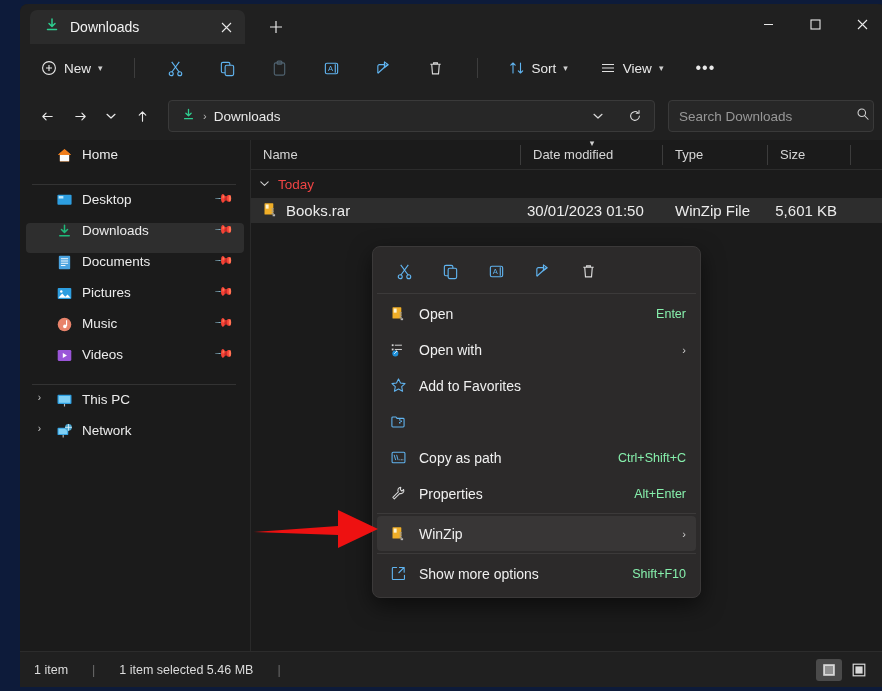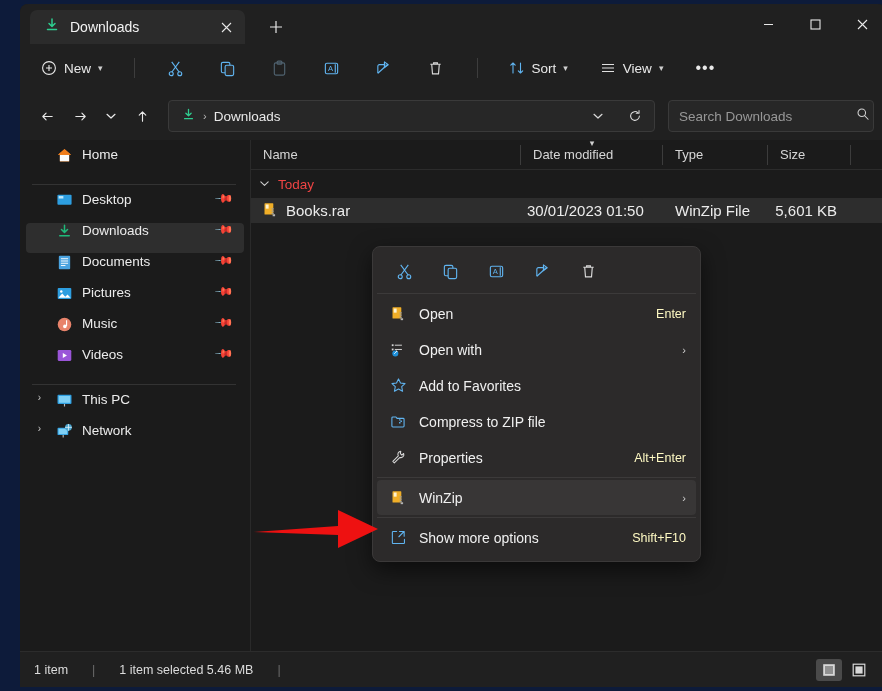--- a/index.html
+++ b/index.html
@@ -163,21 +163,21 @@
   .ctxdiv { height: 1px; background: #3c3a3a; margin: 2px 4px; }
   .mi {
     height: 35px; display: flex; align-items: center; border-radius: 4px;
     margin: 1px 4px; padding: 0 10px 0 12px; gap: 12px;
     color: #f0f0f0; font-size: 14px; position: relative;
   }
   .mi.hover { background: #383636; }
   .mi .miico { width: 18px; height: 18px; flex: none; display: flex;
     align-items: center; justify-content: center; }
   .mi .milbl { flex: 1; }
-  .mi .accel { color: #fef9c3; font-size: 12.5px; }
+  .mi .accel { color: #86efac; font-size: 12.5px; }
   .mi .submenu { color: #cfcfcf; font-size: 11px; margin-left: 10px; }
 
   
   .statusbar {
     height: 36px; background: #202020; border-top: 1px solid #2c2c2c;
     display: flex; align-items: center; padding: 0 14px; gap: 24px;
     color: #dcdcdc; font-size: 12.5px;
   }
   .statusbar .vsep { color: #6a6a6a; }
   .status-spacer { flex: 1; }
@@ -613,23 +613,33 @@
         <span class="milbl">Add to Favorites</span>
       </div>
 
       <div class="mi">
         <span class="miico">
           <svg width="17" height="17" viewBox="0 0 18 18">
             <path d="M2 5.2a1 1 0 0 1 1-1h3.2l1.3 1.5h6.4a1 1 0 0 1 1 1v7.1a1 1 0 0 1-1 1H3a1 1 0 0 1-1-1z" fill="none" stroke="#60b4f0" stroke-width="1.15"></path>
             <path d="M9.6 6.5h1.5v1.5H9.6zM11.1 8h1.5v1.5h-1.5zM9.6 9.5h1.5V11H9.6z" fill="#60b4f0"></path>
           </svg>
         </span>
-        <span class="milbl">Compress to ZIP file</span>
-      </div>
-
+      </div>
+
+      <div class="mi">
+        <span class="miico">
+          <svg width="17" height="17" viewBox="0 0 18 18">
+            <rect x="2.2" y="3.4" width="13.6" height="11.2" rx="1.2" fill="none" stroke="#60b4f0" stroke-width="1.15"></rect>
+            <path d="M4.4 6.2l1.6 5.6M7 6.2l1.6 5.6" stroke="#60b4f0" stroke-width="1"></path>
+            <path d="M10 11.4h.9M11.6 11.4h.9M13.2 11.4h.9" stroke="#9ecbe8" stroke-width="1"></path>
+          </svg>
+        </span>
+        <span class="milbl">Copy as path</span>
+        <span class="accel">Ctrl+Shift+C</span>
+      </div>
 
       <div class="mi">
         <span class="miico">
           <svg width="17" height="17" viewBox="0 0 18 18">
             <path d="M11.4 2.5a3.1 3.1 0 0 0-2.6 4.7L3 13.1l1.6 1.6 5.9-5.8a3.1 3.1 0 0 0 3.9-4.2l-1.8 1.8-1.6-1.6z" fill="none" stroke="#d8d8d8" stroke-width="1.1" stroke-linejoin="round"></path>
           </svg>
         </span>
         <span class="milbl">Properties</span>
         <span class="accel">Alt+Enter</span>
       </div>

